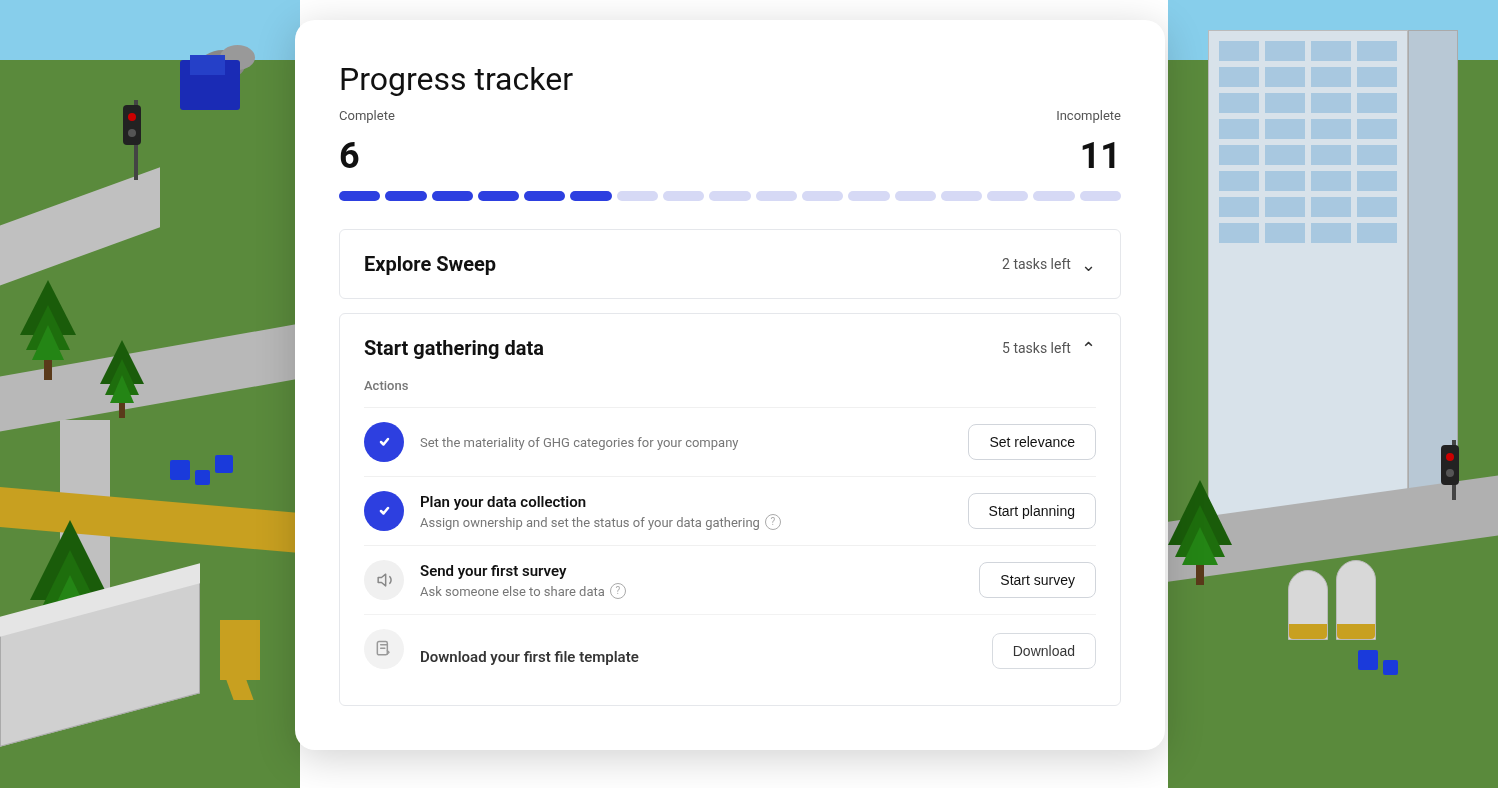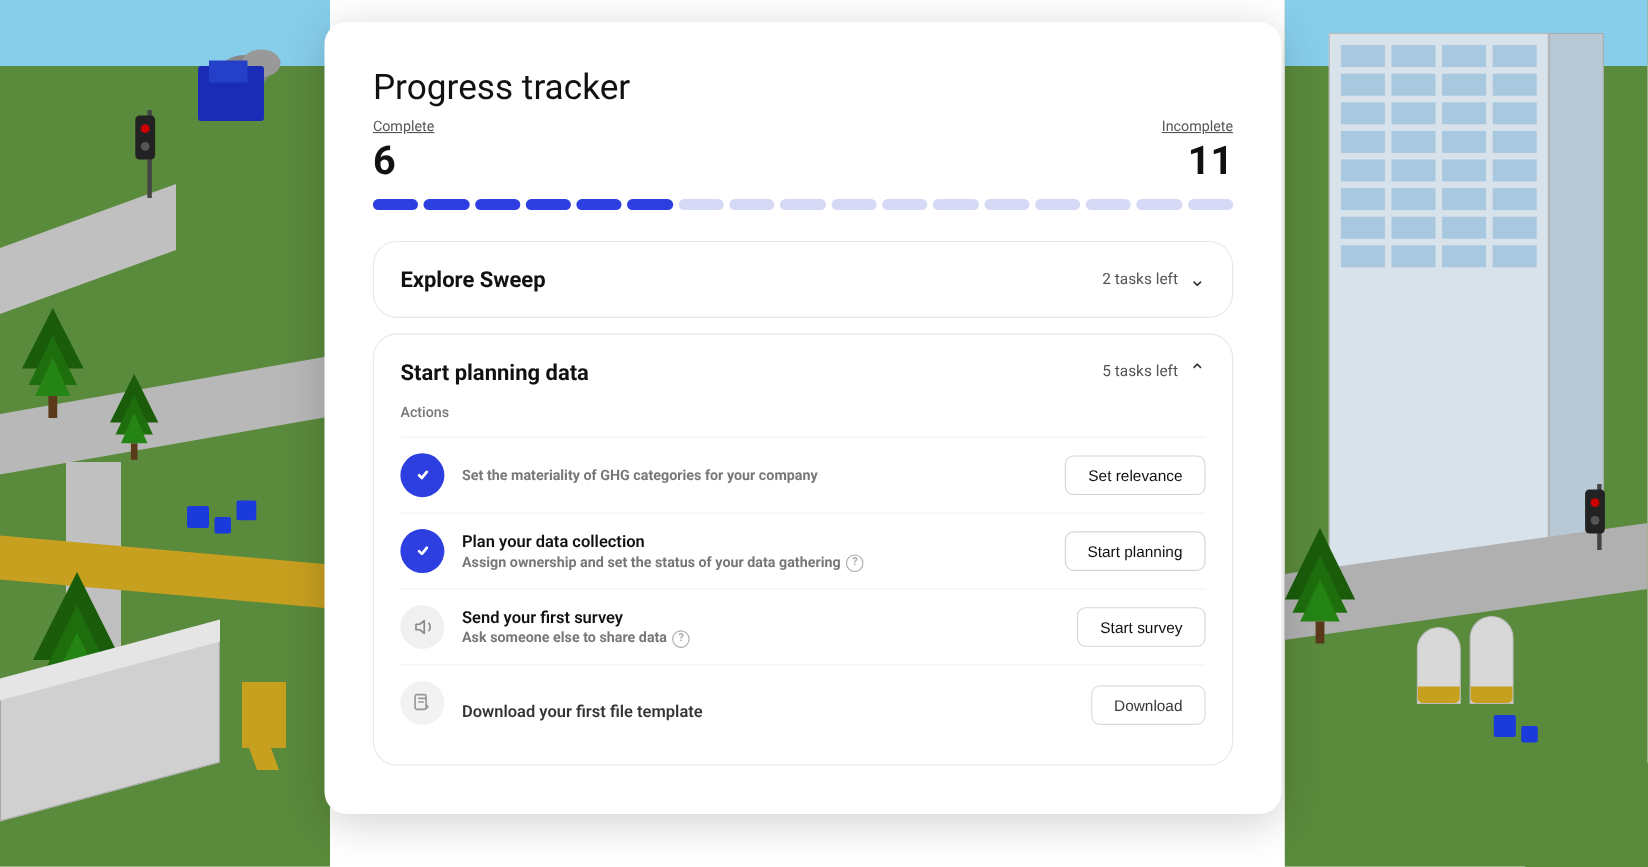--- a/index.html
+++ b/index.html
@@ -44,22 +44,21 @@
       display: flex;
       justify-content: space-between;
       align-items: flex-start;
       margin-bottom: 14px;
     }
 
     .stat-group {}
     .stat-label {
       font-size: 13px;
       color: #555;
-      margin-bottom: 2px;
-      text-decoration: underline;
+      margin-bottom: 12px;
     }
     .stat-number {
       font-size: 36px;
       font-weight: 700;
       color: #111;
     }
     .stat-group.right {
       text-align: right;
     }
 
@@ -79,21 +78,21 @@
     .progress-segment.filled {
       background: #2d3fe0;
     }
     .progress-segment.empty {
       background: #d6d9f5;
     }
 
     
     .section-card {
       border: 1.5px solid #e5e7eb;
-      border-radius: 22px;
+      border-radius: 6px;
       padding: 22px 24px;
       margin-bottom: 14px;
     }
 
     .section-header {
       display: flex;
       align-items: center;
       justify-content: space-between;
       cursor: pointer;
     }
@@ -168,23 +167,22 @@
       font-size: 15px;
       font-weight: 600;
       color: #111;
       margin-bottom: 3px;
     }
 
     .task-desc {
       font-size: 13px;
       color: #777;
       display: flex;
-      align-items: flex-start;
+      align-items: flex-end;
       gap: 5px;
-      font-weight: bold;
     }
 
     .task-desc .help-icon {
       width: 16px;
       height: 16px;
       border: 1.5px solid #aaa;
       border-radius: 50%;
       display: inline-flex;
       align-items: center;
       justify-content: center;
@@ -400,21 +398,21 @@
       <span class="section-title">Explore Sweep</span>
       <div class="section-meta">
         <span>2 tasks left</span>
         <span class="chevron-icon">⌄</span>
       </div>
     </div>
   </div>
 
   <div class="section-card">
     <div class="section-header">
-      <span class="section-title">Start planning data</span>
+      <span class="section-title">Start gathering data</span>
       <div class="section-meta">
         <span>5 tasks left</span>
         <span class="chevron-icon">⌃</span>
       </div>
     </div>
 
     <div class="actions-label">Actions</div>
 
     <div class="task-row">
       <div class="task-icon completed">

